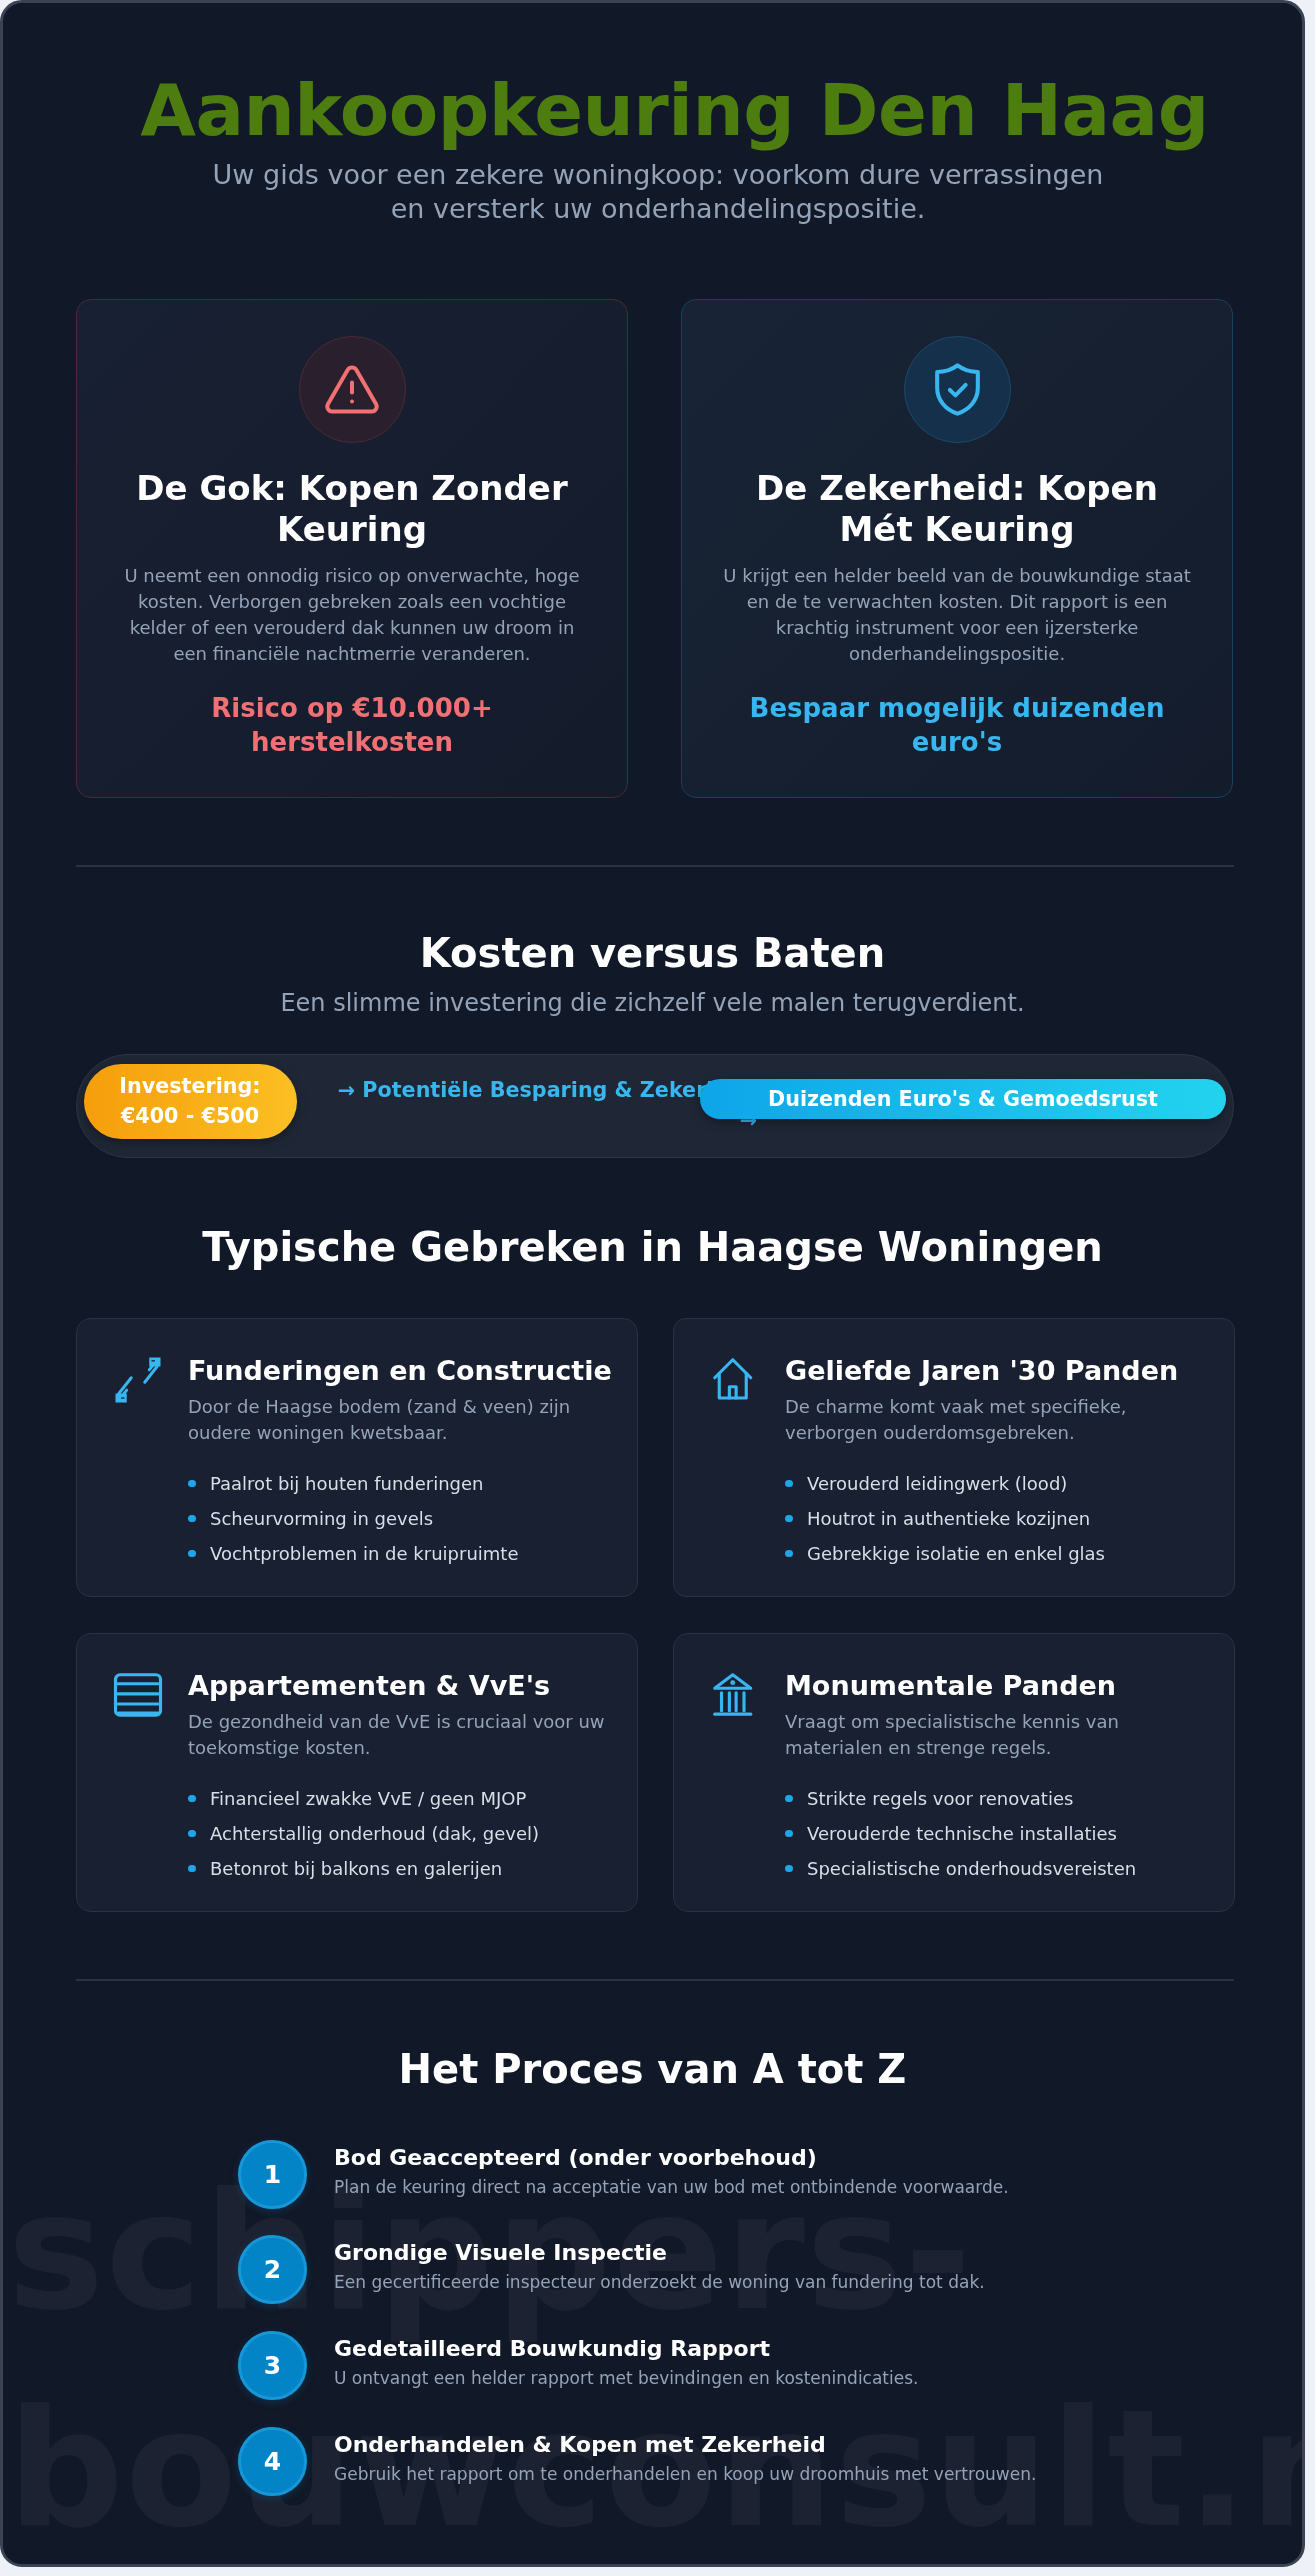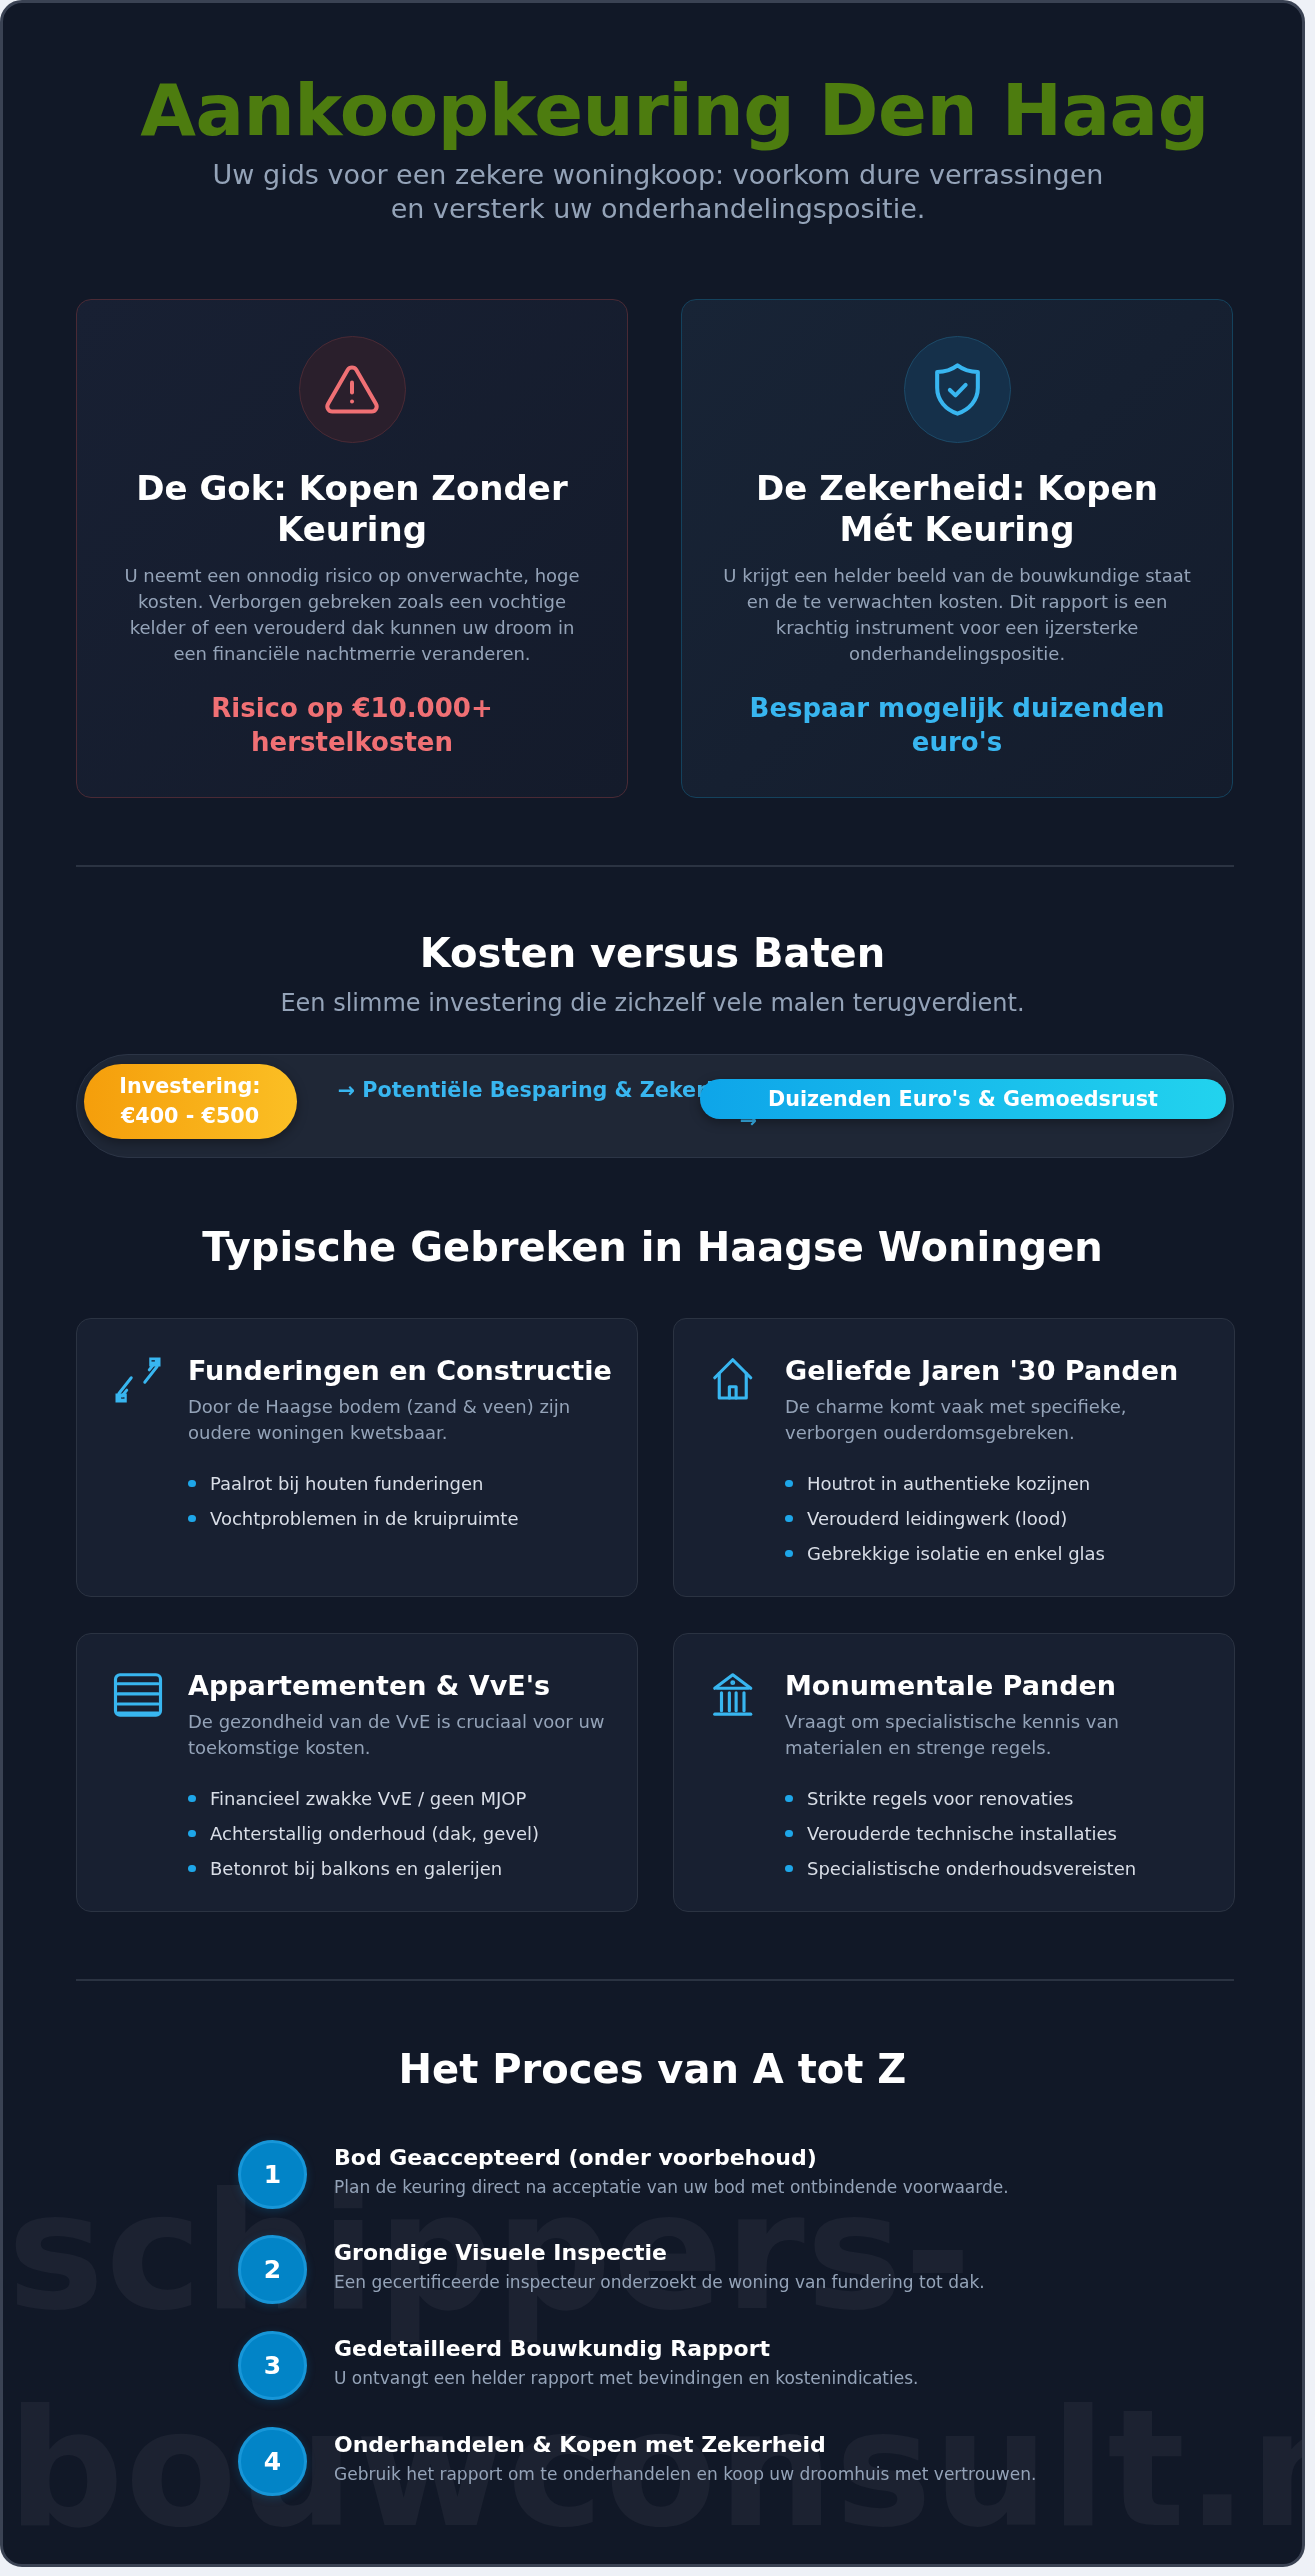--- a/index.html
+++ b/index.html
@@ -129,39 +129,40 @@
         <line x1="9" y1="40" x2="12" y2="40" stroke="#182031" stroke-width="1.2"></line>
         <path d="M7 36 L18 22" stroke="#38b6f0" stroke-width="2.6" stroke-linecap="round"></path>
         <path d="M10 38 L14 33" stroke="#38b6f0" stroke-width="2.6" stroke-linecap="round"></path>
       </svg>
     </div>
     <div class="defect-body">
       <h3 class="defect-title">Funderingen en Constructie</h3>
       <p class="defect-desc">Door de Haagse bodem (zand &amp; veen) zijn oudere woningen kwetsbaar.</p>
       <ul class="defect-list">
         <li>Paalrot bij houten funderingen</li>
+        <li>Scheurvorming in gevels</li>
         <li>Vochtproblemen in de kruipruimte</li>
       </ul>
     </div>
   </div>
 
   <div class="abs defect-card" style="left:670px; top:1315px;border-radius:13px;">
     <div class="defect-icon">
       <svg width="54" height="54" viewBox="0 0 48 48" fill="none" stroke="#38b6f0" stroke-width="2.8" stroke-linecap="round" stroke-linejoin="round">
         <path d="M6 22 L22 6 L38 22"></path>
         <path d="M10 18 V40 H34 V18"></path>
         <path d="M19 40 V30 H25 V40"></path>
       </svg>
     </div>
     <div class="defect-body">
       <h3 class="defect-title">Geliefde Jaren '30 Panden</h3>
       <p class="defect-desc">De charme komt vaak met specifieke, verborgen ouderdomsgebreken.</p>
       <ul class="defect-list">
+        <li>Verouderd leidingwerk (lood)</li>
         <li>Houtrot in authentieke kozijnen</li>
-        <li>Verouderd leidingwerk (lood)</li>
         <li>Gebrekkige isolatie en enkel glas</li>
       </ul>
     </div>
   </div>
 
   <div class="abs defect-card" style="left:73px; top:1630px;">
     <div class="defect-icon">
       <svg width="54" height="54" viewBox="0 0 48 48" fill="none" stroke="#38b6f0" stroke-width="2.8" stroke-linecap="round">
         <rect x="4" y="6" width="40" height="36" rx="4"></rect>
         <line x1="6" y1="14" x2="42" y2="14"></line>

